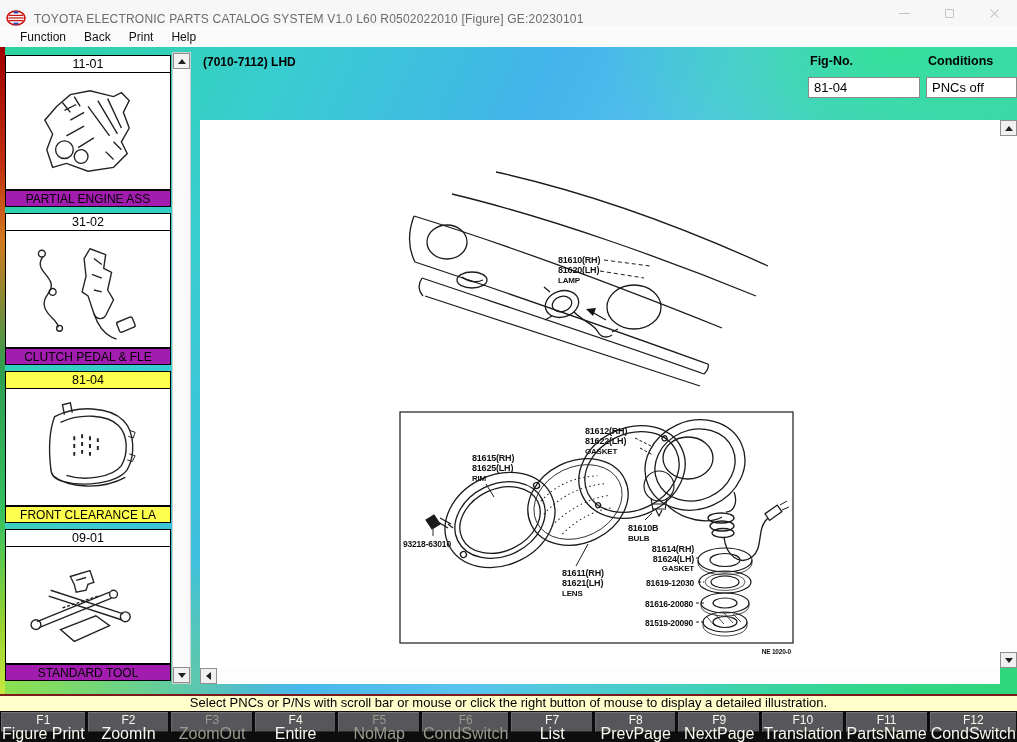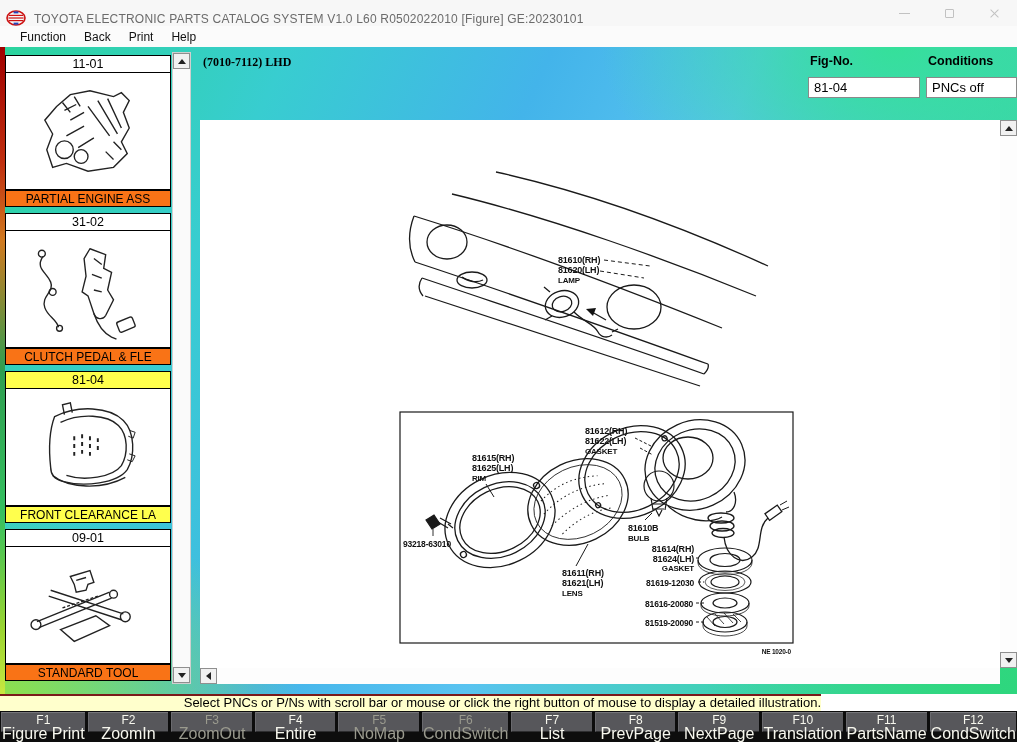--- a/index.html
+++ b/index.html
@@ -31,49 +31,49 @@
       linear-gradient(115deg, #2bd49c 0%, #38cdd0 22%, #43b4ea 42%, #59c3f0 58%, #3fd2b2 78%, #35da7d 100%);
   }
   .edge-strip { position:absolute; top:0; left:0; width:5px; height:647px;
     background:linear-gradient(#a00000 0%, #c03010 18%, #d07a20 30%, #2f9e50 50%, #35c060 72%, #9ad430 90%, #c8e840 100%); }
 
   
   .sidebar { position:absolute; left:5px; top:8px; width:166px; }
   .thumb { width:166px; height:152px; background:#fff; border:1px solid #000; margin-bottom:6px; display:flex; flex-direction:column; cursor:pointer; }
   .th-code { height:17px; line-height:17px; text-align:center; font-size:12.5px; border-bottom:1px solid #000; background:#fff; }
   .th-img { flex:1; display:flex; align-items:center; justify-content:center; background:#fff; overflow:hidden; }
-  .th-name { height:17px; line-height:16px; text-align:center; font-size:12px; border-top:2px solid #000; background:#f97316; white-space:nowrap; overflow:hidden; }
+  .th-name { height:17px; line-height:16px; text-align:center; font-size:12px; border-top:2px solid #000; background:#a21caf; white-space:nowrap; overflow:hidden; }
   .thumb[data-hl="true"] .th-code, .thumb[data-hl="true"] .th-name { background:#ffff4d; }
   .th-img svg { stroke:#222; fill:none; stroke-width:1.4; }
 
   
   .sb-scroll { position:absolute; left:172px; top:5px; width:19px; height:632px; background:#fafafa; border:1px solid #cfcfcf; display:flex; flex-direction:column; justify-content:space-between; }
   .scroll-btn { width:17px; height:16px; background:#f1f1f1; border:1px solid #8f8f8f; display:flex; align-items:center; justify-content:center; }
   .tri-up { width:0; height:0; border-left:4px solid transparent; border-right:4px solid transparent; border-bottom:5px solid #222; }
   .tri-down { width:0; height:0; border-left:4px solid transparent; border-right:4px solid transparent; border-top:5px solid #222; }
   .tri-left { width:0; height:0; border-top:4px solid transparent; border-bottom:4px solid transparent; border-right:5px solid #222; }
 
   
-  .range-label { position:absolute; left:203px; top:8px; font-family:Liberation Serif, serif; font-weight:bold; font-size:12px; color:#000; }
+  .range-label { position:absolute; left:203px; top:8px; font-family:Liberation Sans, sans-serif; font-weight:bold; font-size:12px; color:#000; }
   .fld-label { position:absolute; top:7px; font-size:12.5px; font-weight:bold; color:#000; }
   .fld-box { position:absolute; top:30px; height:21px; background:#fff; border:1px solid #8a8a8a; font-size:13px; color:#000; line-height:19px; padding-left:5px; }
   #figno-label { left:810px; } #figno-box { left:808px; width:112px; }
   #cond-label { left:928px; } #cond-box { left:926px; width:91px; }
 
   
   .canvas { position:absolute; left:200px; top:73px; width:800px; height:548px; background:#fff; }
   .canvas svg text { font-family:"Liberation Sans", sans-serif; font-weight:bold; fill:#111; stroke:none; letter-spacing:-0.2px; }
   .v-scroll { position:absolute; left:1000px; top:73px; width:17px; height:548px; background:#fdfdfd; display:flex; flex-direction:column; justify-content:space-between; align-items:center; }
   .h-scroll { position:absolute; left:200px; top:621px; width:800px; height:16px; background:#fdfdfd; display:flex; align-items:center; }
 
   
-  .statusbar { position:absolute; top:694px; left:0; width:821px; height:17px; background:#ffffcc; border-top:2px solid #7a1a1a; text-align:right; font-size:13px; color:#000; line-height:14px; }
-
-  
-  .fnbar { position:absolute; top:711px; left:0; width:1017px; height:31px; background:#0d0d0d; display:flex; gap:3px; padding:1px 1px 10px 1px; }
+  .statusbar { position:absolute; top:694px; left:0; width:1017px; height:17px; background:#ffffcc; border-top:2px solid #7a1a1a; text-align:center; font-size:13px; color:#000; line-height:14px; }
+
+  
+  .fnbar { position:absolute; top:711px; left:0; width:1017px; height:31px; background:#0d0d0d; display:flex; gap:3px; padding:1px 1px 10px 1px;justify-content:flex-end; }
   .fn-btn { flex:1; background:#57575b; border-top:1px solid #77777b; border-left:1px solid #6a6a6e; border-bottom:1px solid #2e2e30; text-align:center; color:#f7f7ee; cursor:pointer; }
   .fn-key { font-size:12px; line-height:14px; }
   .fn-lbl { font-size:16px; line-height:13px; white-space:nowrap; }
   .fn-btn[data-enabled="false"] { color:#9a9a8e; }
 </style>
 </head>
 <body>
 
 <div id="app">
 

